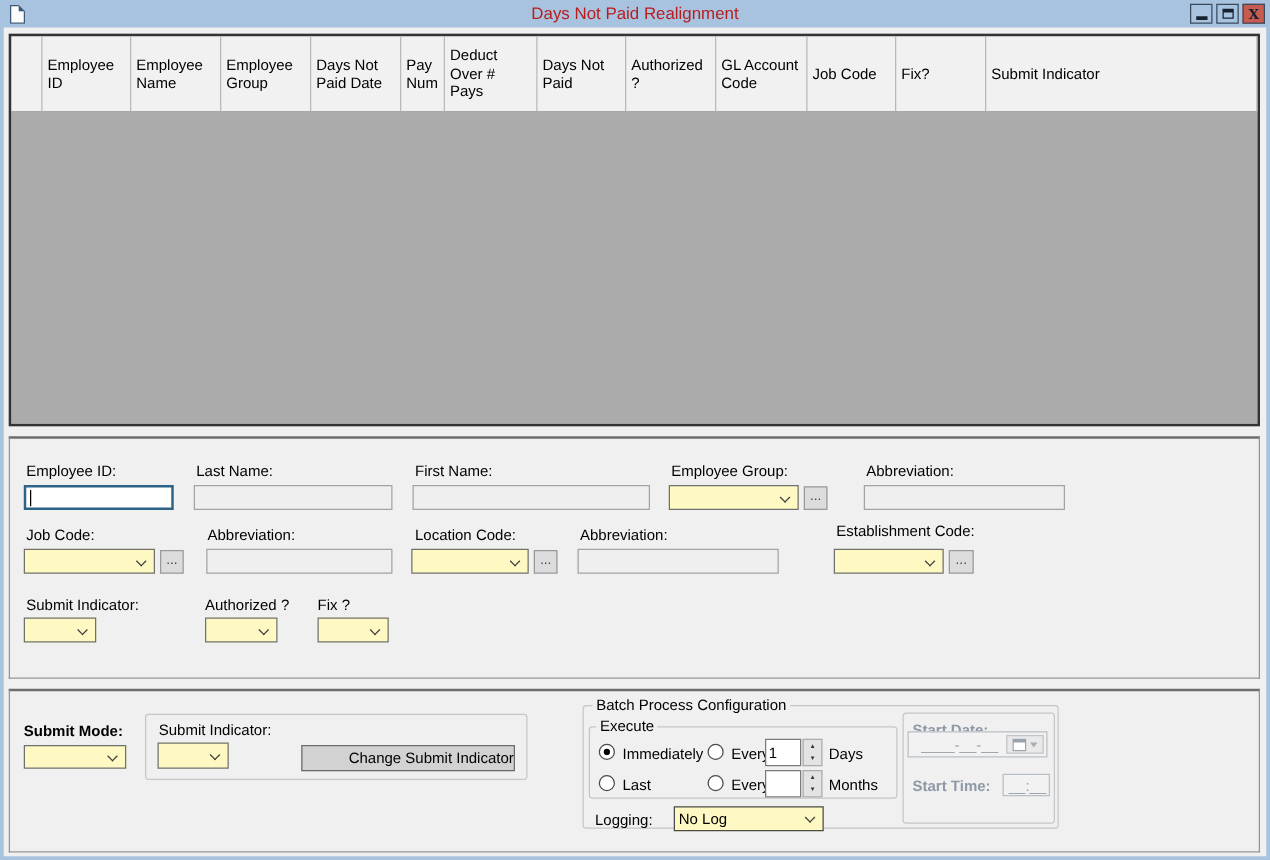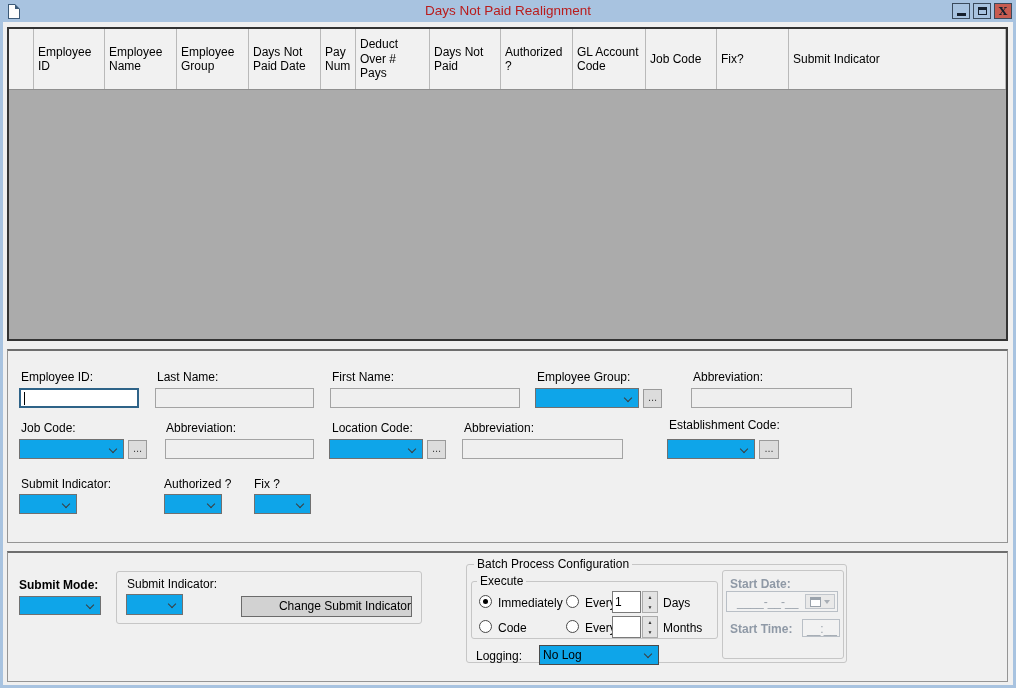--- a/index.html
+++ b/index.html
@@ -35,21 +35,21 @@
   .panel { position:absolute; left:4px; background:#f0f0f0; border:1px solid #959595; border-top:2px solid #6e6e6e; }
   .panel.mid { top:327px; width:1001px; height:194px; }
   .panel.bot { top:529px; width:1001px; height:131px; }
   .lbl { position:absolute; font-size:12px; color:#000; white-space:nowrap; }
   .lbl.b { font-weight:bold; }
   .lbl.dis { color:#8f99a6; font-weight:bold; }
   .tbox { position:absolute; height:20px; background:#fff; border:1px solid #7a7a7a; font-size:12px; color:#000; padding:2px 3px; }
   .tbox.focus { border:2px solid #2e6388; }
   .caret { position:absolute; left:3px; top:2px; width:1px; height:13px; background:#000; }
   .tbox.dis { background:#efefef; border:1px solid #a3a3a3; color:#555; }
-  .combo { position:absolute; height:20px; background:#0ea5e9; border:1px solid #707070; font-size:12px; color:#000; padding:2px 12px 2px 3px; }
+  .combo { position:absolute; height:20px; background:#fef9c3; border:1px solid #707070; font-size:12px; color:#000; padding:2px 12px 2px 3px; }
   .chev { position:absolute; right:5px; top:5px; width:6px; height:6px; border-right:1.6px solid #3d3d3d; border-bottom:1.6px solid #3d3d3d; transform:rotate(45deg); }
   .dots { position:absolute; height:19px; background:#dcdcdc; border:1px solid #9a9a9a; font-size:11px; color:#444; text-align:center; line-height:14px; }
   .gbox { position:absolute; border:1px solid #c6c6c6; border-radius:3px; background:transparent; }
   .gcap { position:absolute; font-size:12px; color:#000; background:#f0f0f0; padding:0 3px; white-space:nowrap; }
   .btn { position:absolute; background:#d2d2d2; border:1px solid #6b6b6b; font-size:12px; color:#000; text-align:right; line-height:19px; }
   .radio { position:absolute; width:13px; height:13px; border:1px solid #4a4a4a; border-radius:50%; background:#fff; }
   .radio .dot { position:absolute; left:3px; top:3px; width:5px; height:5px; border-radius:50%; background:#000; display:none; }
   .radio.sel .dot { display:block; }
   .spinbox { position:absolute; width:29px; height:22px; background:#fff; border:1px solid #7a7a7a; font-size:12px; padding:3px 2px; }
   .spinarr { position:absolute; width:16px; height:22px; border:1px solid #ababab; background:#e3e3e3; display:flex; flex-direction:column; }
@@ -182,37 +182,37 @@
       <div class="radio" style="left:558px; top:42px;"></div>
       <div class="lbl" style="left:577px; top:43px;">Every</div>
       <div class="spinbox" style="left:604px; top:38px;">1</div>
       <div class="spinarr" style="left:634px; top:38px;">
           <div>▲</div>
           <div>▼</div>
         </div>
       <div class="lbl" style="left:655px; top:43px;">Days</div>
 
       <div class="radio" style="left:471px; top:67px;"></div>
-      <div class="lbl" style="left:490px; top:68px;">Code</div>
+      <div class="lbl" style="left:490px; top:68px;">Last</div>
       <div class="radio" style="left:558px; top:67px;"></div>
       <div class="lbl" style="left:577px; top:68px;">Every</div>
       <div class="spinbox" style="left:604px; top:63px;"></div>
       <div class="spinarr" style="left:634px; top:63px;">
           <div>▲</div>
           <div>▼</div>
         </div>
       <div class="lbl" style="left:655px; top:68px;">Months</div>
 
       <div class="lbl" style="left:468px; top:96px;">Logging:</div>
       <div class="combo" style="left:531px; top:92px; width:120px; height:20px; border-color:#4a4a4a;">No Log</div>
       <div class="chev" style="left:637px; top:98px; position:absolute;"></div>
 
       <div class="gbox" style="left:714px; top:17px; width:122px; height:89px;"></div>
       <div class="lbl dis" style="left:722px; top:24px;">Start Date:</div>
-      <div class="dfield" style="left:718px; top:38px; width:112px; height:21px; padding:3px 10px;">
+      <div class="dfield" style="left:718px; top:32px; width:112px; height:21px; padding:3px 10px;">
         <span>____-__-__</span>
         <div class="calbtn">
           <div class="calico"></div>
           <div class="caldn"></div>
         </div>
       </div>
       <div class="lbl dis" style="left:722px; top:69px;">Start Time:</div>
       <div class="dfield" style="left:794px; top:66px; width:38px; height:18px; padding:2px 4px; text-align:center;">__:__</div>
     </div>
 

